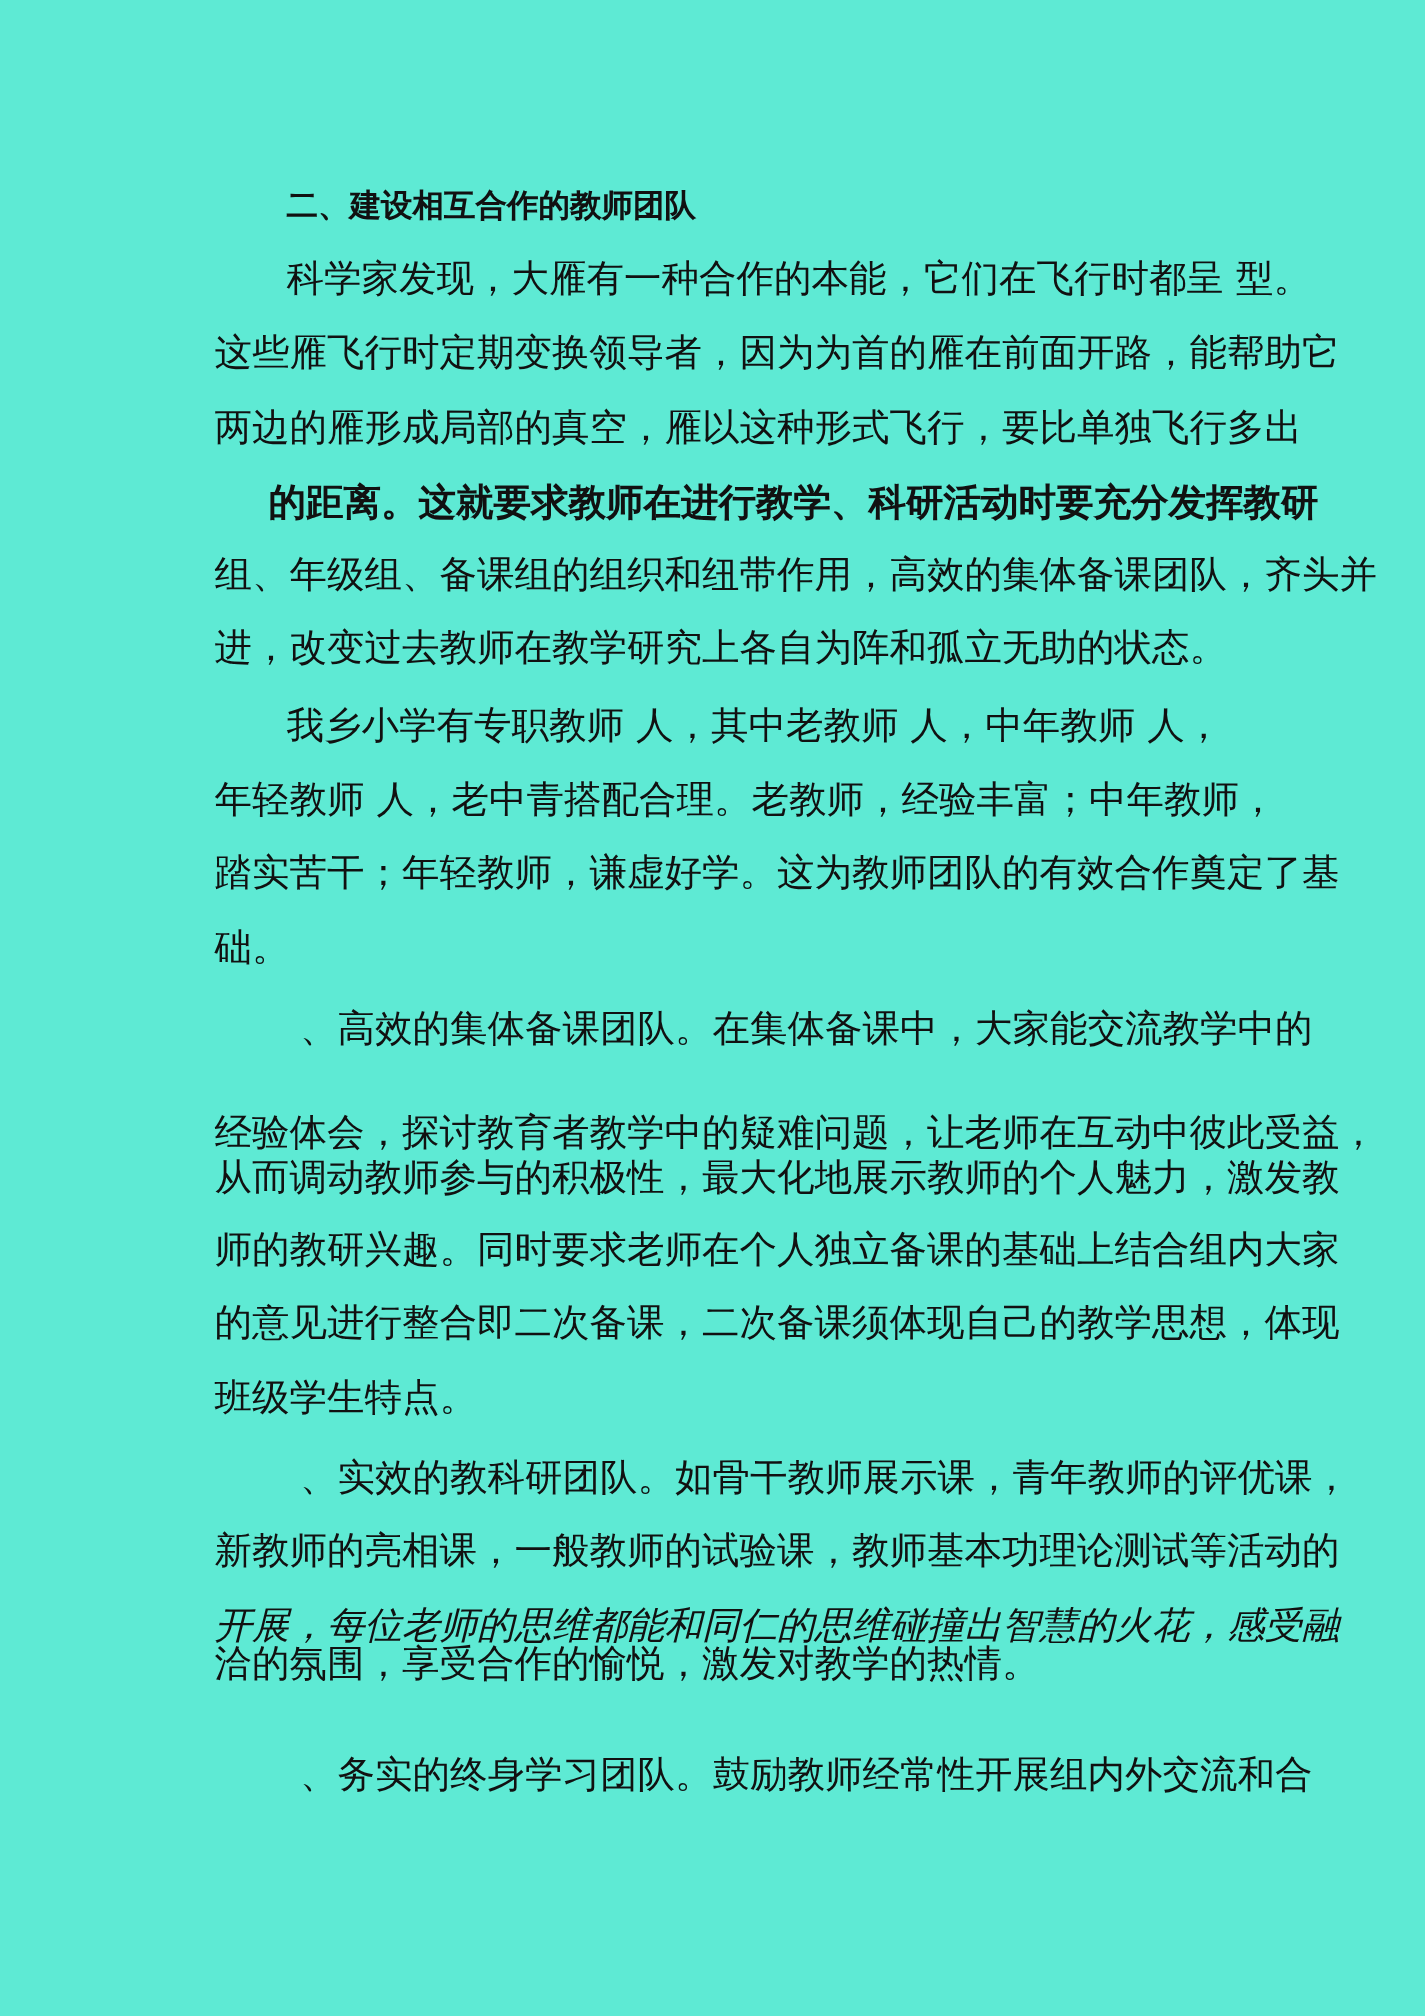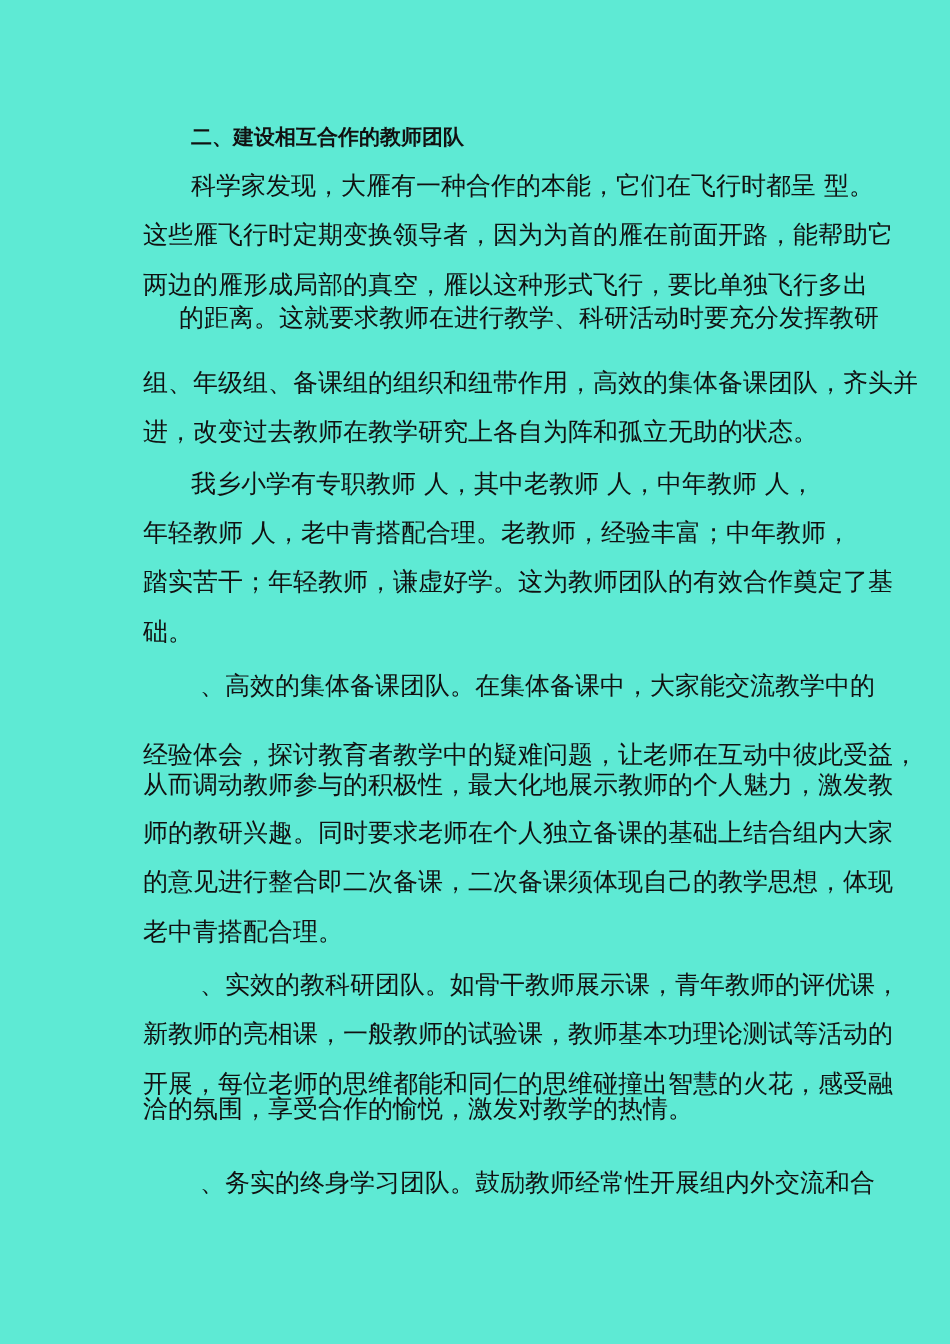--- a/index.html
+++ b/index.html
@@ -14,32 +14,32 @@
 </style>
 </head>
 <body>
 
 <div class="page">
   <div class="heading">二、建设相互合作的教师团队</div>
   <div id="body-lines">
       <div class="line" style="top: 173px; left: 191px; width: 616px;">科学家发现，大雁有一种合作的本能，它们在飞行时都呈    型。</div>
       <div class="line" style="top: 222px; left: 143px; width: 664px;">这些雁飞行时定期变换领导者，因为为首的雁在前面开路，能帮助它</div>
       <div class="line last" style="top: 272px; left: 143px; width: 664px;">两边的雁形成局部的真空，雁以这种形式飞行，要比单独飞行多出</div>
-      <div class="line" style="top: 305px; left: 179px; width: 628px;">的距离。这就要求教师在进行教学、科研活动时要充分发挥教研</div>
+      <div class="line" style="top: 322px; left: 179px; width: 628px; font-weight: bold;">的距离。这就要求教师在进行教学、科研活动时要充分发挥教研</div>
       <div class="line" style="top: 370px; left: 143px; width: 664px;">组、年级组、备课组的组织和纽带作用，高效的集体备课团队，齐头并</div>
       <div class="line last" style="top: 419px; left: 143px; width: 664px;">进，改变过去教师在教学研究上各自为阵和孤立无助的状态。</div>
       <div class="line" style="top: 471px; left: 191px; width: 616px;">我乡小学有专职教师      人，其中老教师     人，中年教师     人，</div>
       <div class="line" style="top: 520px; left: 143px; width: 664px;">年轻教师     人，老中青搭配合理。老教师，经验丰富；中年教师，</div>
       <div class="line" style="top: 569px; left: 143px; width: 664px;">踏实苦干；年轻教师，谦虚好学。这为教师团队的有效合作奠定了基</div>
       <div class="line last" style="top: 619px; left: 143px; width: 664px;">础。</div>
       <div class="line" style="top: 673px; left: 200px; width: 607px;">、高效的集体备课团队。在集体备课中，大家能交流教学中的</div>
       <div class="line" style="top: 742px; left: 143px; width: 664px;">经验体会，探讨教育者教学中的疑难问题，让老师在互动中彼此受益，</div>
       <div class="line" style="top: 772px; left: 143px; width: 664px;">从而调动教师参与的积极性，最大化地展示教师的个人魅力，激发教</div>
       <div class="line" style="top: 820px; left: 143px; width: 664px;">师的教研兴趣。同时要求老师在个人独立备课的基础上结合组内大家</div>
       <div class="line" style="top: 869px; left: 143px; width: 664px;">的意见进行整合即二次备课，二次备课须体现自己的教学思想，体现</div>
-      <div class="line last" style="top: 919px; left: 143px; width: 664px;">老中青搭配合理。</div>
+      <div class="line last" style="top: 919px; left: 143px; width: 664px;">班级学生特点。</div>
       <div class="line" style="top: 972px; left: 200px; width: 607px;">、实效的教科研团队。如骨干教师展示课，青年教师的评优课，</div>
       <div class="line" style="top: 1021px; left: 143px; width: 664px;">新教师的亮相课，一般教师的试验课，教师基本功理论测试等活动的</div>
-      <div class="line" style="top: 1071px; left: 143px; width: 664px;">开展，每位老师的思维都能和同仁的思维碰撞出智慧的火花，感受融</div>
+      <div class="line" style="top: 1071px; left: 143px; width: 664px; font-style: italic;">开展，每位老师的思维都能和同仁的思维碰撞出智慧的火花，感受融</div>
       <div class="line last" style="top: 1096px; left: 143px; width: 664px;">洽的氛围，享受合作的愉悦，激发对教学的热情。</div>
       <div class="line" style="top: 1170px; left: 200px; width: 607px;">、务实的终身学习团队。鼓励教师经常性开展组内外交流和合</div>
     </div>
 </div>
 
 </body></html>

